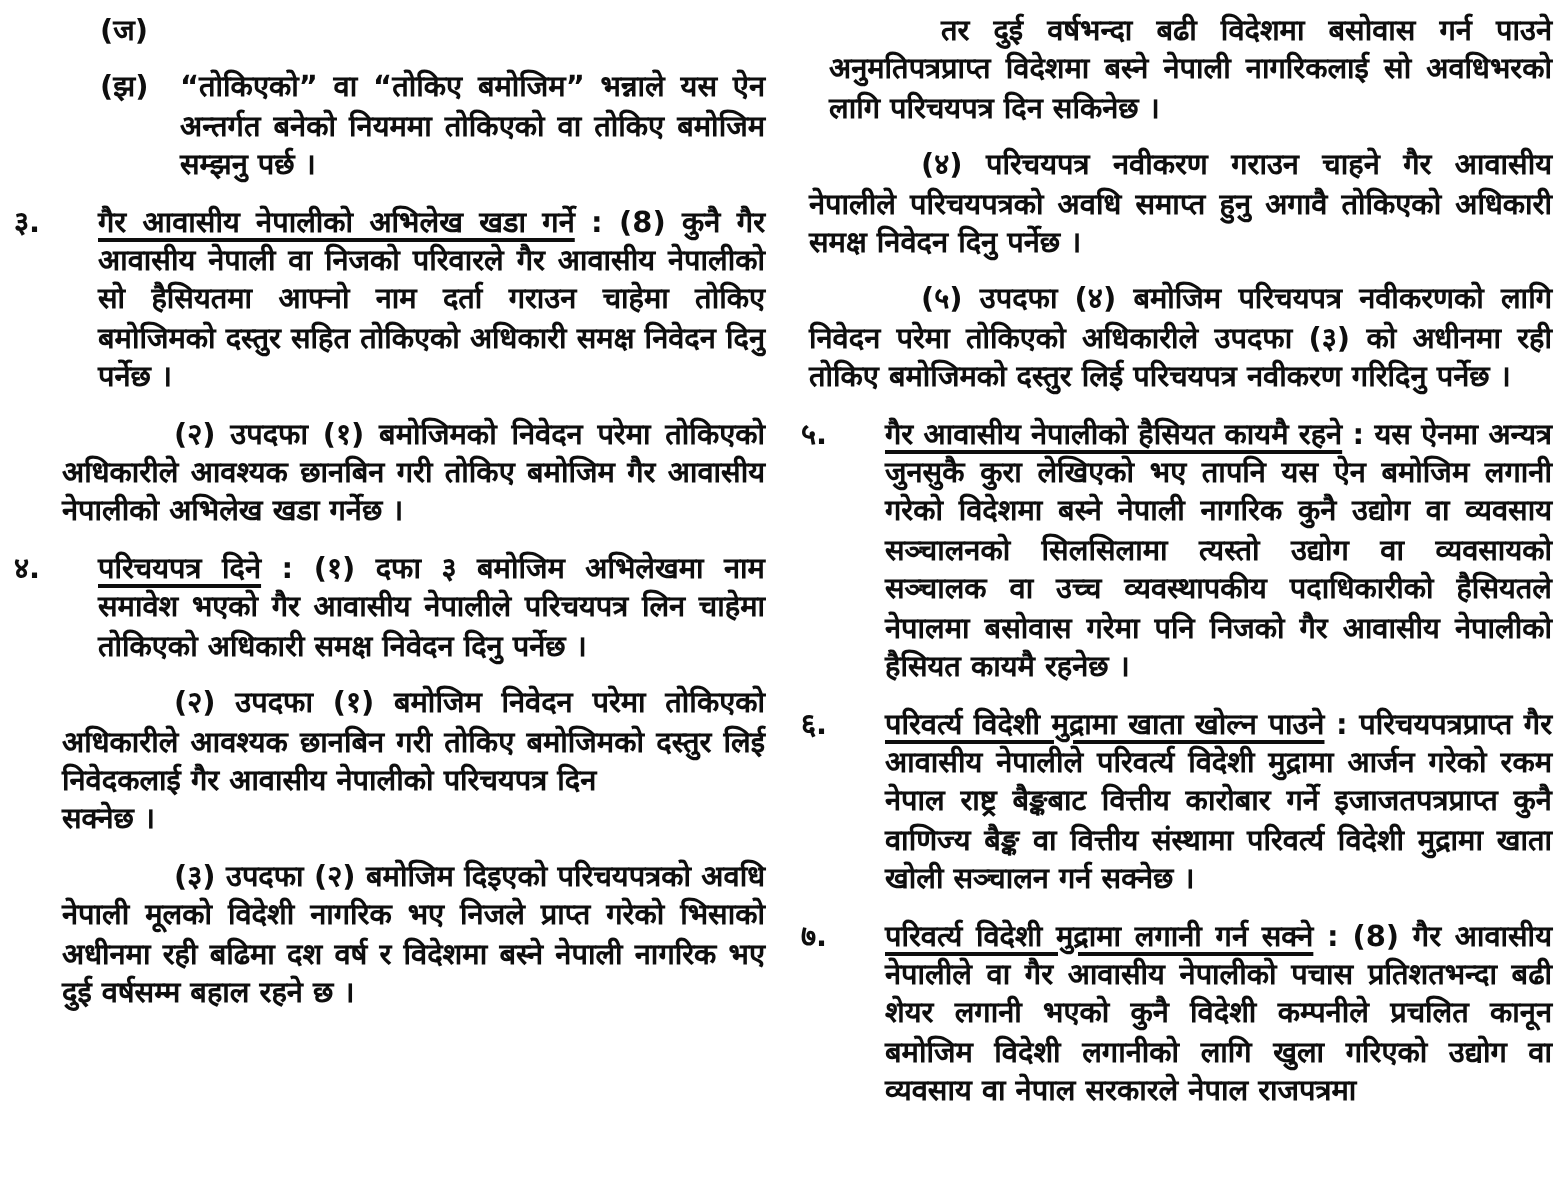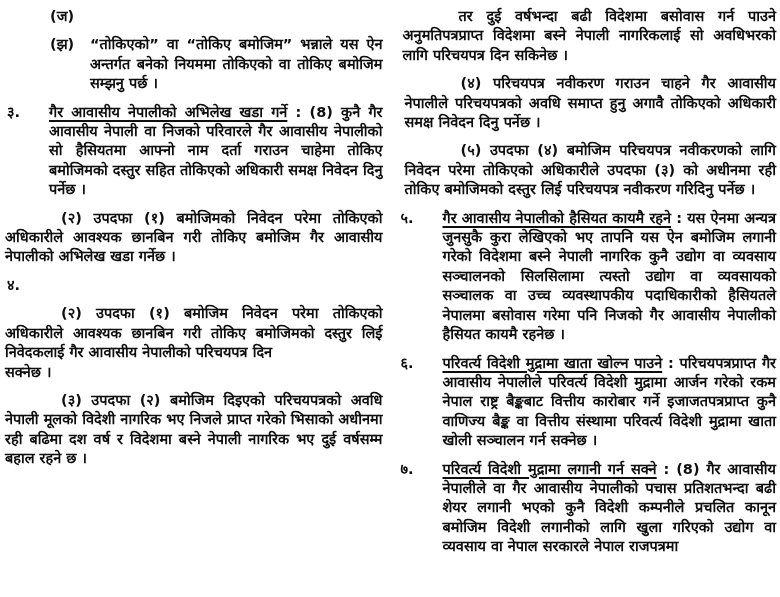--- a/index.html
+++ b/index.html
@@ -19,24 +19,24 @@
     column-gap: 16px;
     overflow: hidden;
   }
   .col { min-width: 0; }
   .block { margin-bottom: 9px; }
   .body { text-align: justify; white-space: pre-wrap; min-width: 0; }
   .clause { display: flex; margin-left: 45px; }
   .clause .label { flex: 0 0 40px; }
   .section { display: flex; }
   .section .label { flex: 0 0 42px; padding-left: 2px; }
-  .sub { }
+  .sub { margin-left: 26px; }
   .sub .body { text-indent: 56px; }
   .col-right .sub { margin-left: 6px; }
-  .proviso { margin-left: 4px; }
+  .proviso { margin-left: 16px; }
   .proviso .body { text-indent: 56px; }
   .u { text-decoration: underline; text-underline-offset: 3px; text-decoration-thickness: 1.5px; }
 </style>
 </head>
 <body>
 
 <div class="page">
   <div class="col col-left">
       <div class="block clause">
         <span class="label">(ज)</span>
@@ -47,20 +47,21 @@
       </div>
       <div class="block section">
         <span class="label">३.</span>
         <div class="body"><span class="u">गैर आवासीय नेपालीको अभिलेख खडा गर्ने</span><span> : </span><span>(8) कुनै गैर आवासीय नेपाली वा निजको परिवारले गैर आवासीय नेपालीको सो हैसियतमा आफ्नो नाम दर्ता गराउन चाहेमा तोकिए बमोजिमको दस्तुर सहित तोकिएको अधिकारी समक्ष निवेदन दिनु पर्नेछ ।</span></div>
       </div>
       <div class="block sub">
         <div class="body"><span>(२) उपदफा (१) बमोजिमको निवेदन परेमा तोकिएको अधिकारीले आवश्यक छानबिन गरी तोकिए बमोजिम गैर आवासीय नेपालीको अभिलेख खडा गर्नेछ ।</span></div>
       </div>
       <div class="block section">
         <span class="label">४.</span>
+        <div class="body"><span class="u">परिचयपत्र दिने</span><span> : </span><span>(१) दफा ३ बमोजिम अभिलेखमा नाम समावेश भएको गैर आवासीय नेपालीले परिचयपत्र लिन चाहेमा तोकिएको अधिकारी समक्ष निवेदन दिनु पर्नेछ ।</span></div>
       </div>
       <div class="block sub">
         <div class="body"><span>(२) उपदफा (१) बमोजिम निवेदन परेमा तोकिएको अधिकारीले आवश्यक छानबिन गरी तोकिए बमोजिमको दस्तुर लिई निवेदकलाई गैर आवासीय नेपालीको परिचयपत्र दिन
 सक्नेछ ।</span></div>
       </div>
       <div class="block sub">
         <div class="body"><span>(३) उपदफा (२) बमोजिम दिइएको परिचयपत्रको अवधि नेपाली मूलको विदेशी नागरिक भए निजले प्राप्त गरेको भिसाको अधीनमा रही बढिमा दश वर्ष र विदेशमा बस्ने नेपाली नागरिक भए दुई वर्षसम्म बहाल रहने छ ।</span></div>
       </div>
     </div>
   <div class="col col-right">

